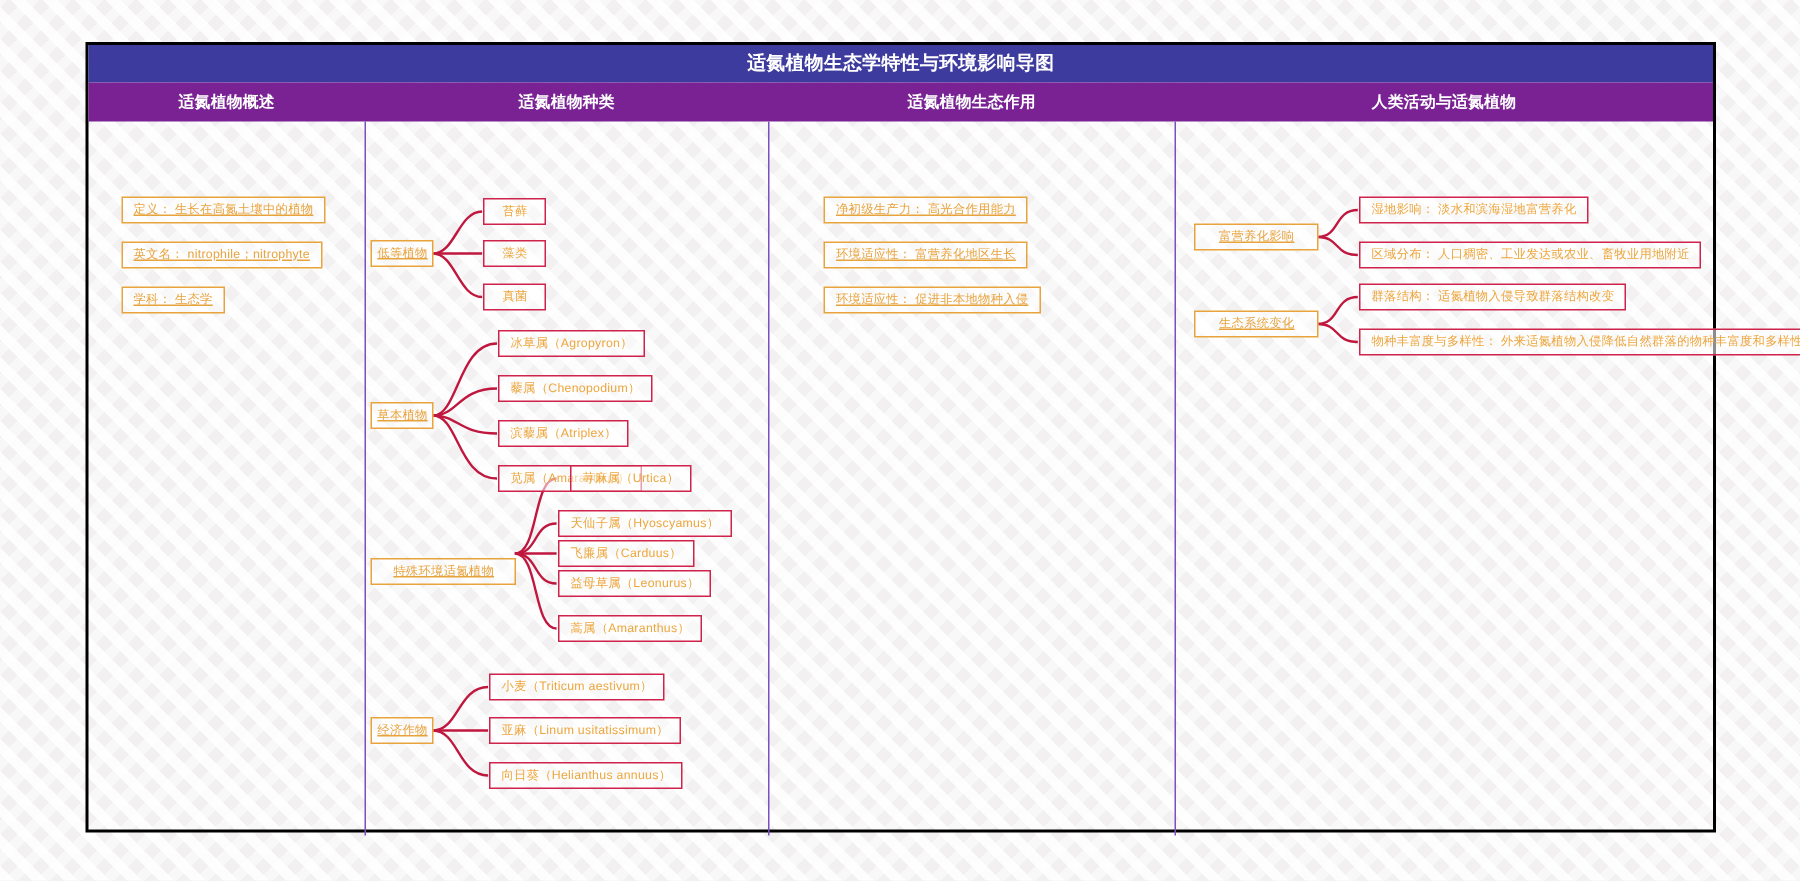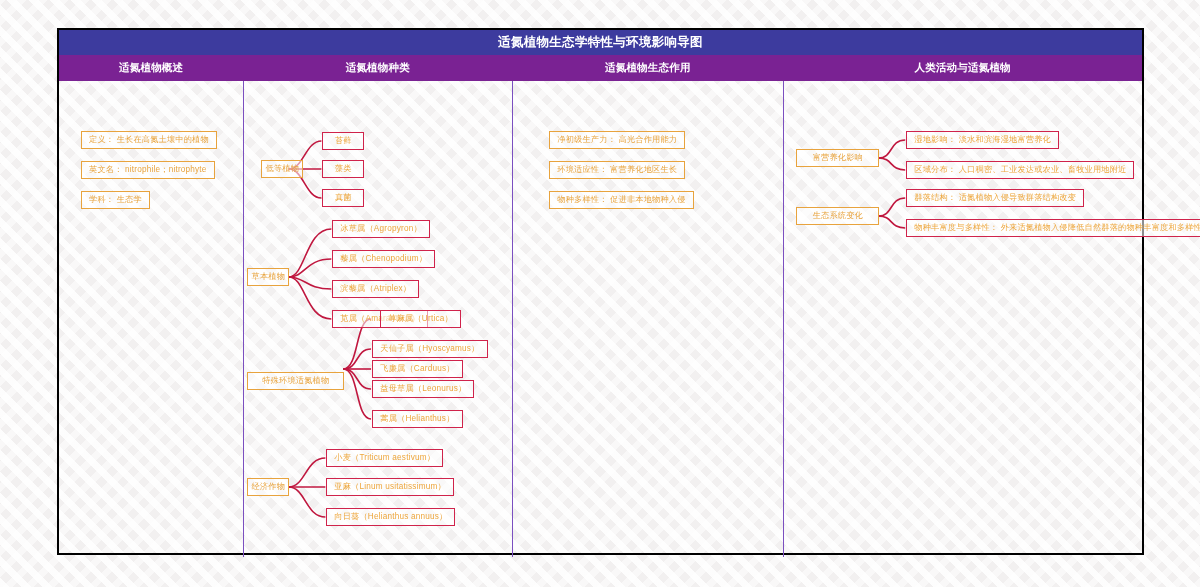--- a/index.html
+++ b/index.html
@@ -95,20 +95,21 @@
     line-height: 1;
     padding: 0 7px;
     height: 18px;
     background: rgba(255,255,255,0.55);
     letter-spacing: 0.2px;
   }
   
   .node.orange {
     border: 1.4px solid #e8a33d;
     color: #e8a33d;
+    text-decoration: underline;
   }
   
   .node.crimson {
     border: 1.4px solid #d0234b;
     color: #eda63c;
   }
 
   
   .connectors {
     position: absolute;
@@ -159,48 +160,48 @@
           <path d="M100,288 L128,288"></path>
           <path d="M100,288 C116,288 112,308 128,308"></path>
           <path d="M100,288 C116,288 112,338 128,338"></path>
 
           <path d="M45,406 C62,406 62,377 82,377"></path>
           <path d="M45,406 L82,406"></path>
           <path d="M45,406 C62,406 62,436 82,436"></path>
         </g>
       </svg>
 
-      <div class="node orange" style="left:3px; top:79px; width:42px; justify-content:center; padding:0 3px;margin-left:14px;">低等植物</div>
+      <div class="node orange" style="left:3px; top:79px; width:42px; justify-content:center; padding:0 3px;">低等植物</div>
       <div class="node crimson" style="left:78px; top:51px;  width:42px; justify-content:center;">苔藓</div>
       <div class="node crimson" style="left:78px; top:79px;  width:42px; justify-content:center;">藻类</div>
       <div class="node crimson" style="left:78px; top:108px; width:42px; justify-content:center;">真菌</div>
 
       <div class="node orange" style="left:3px; top:187px; width:42px; justify-content:center; padding:0 3px;">草本植物</div>
       <div class="node crimson" style="left:88px; top:139px;">冰草属（Agropyron）</div>
       <div class="node crimson" style="left:88px; top:169px;">藜属（Chenopodium）</div>
       <div class="node crimson" style="left:88px; top:199px;">滨藜属（Atriplex）</div>
       <div class="node crimson" style="left:88px; top:229px;">苋属（Amaranthus）</div>
 
       <div class="node orange" style="left:3px; top:279px; width:97px; justify-content:center; padding:0 3px;margin-top:12px;">特殊环境适氮植物</div>
       <div class="node crimson" style="left:136px; top:229px;">荨麻属（Urtica）</div>
       <div class="node crimson" style="left:128px; top:259px;">天仙子属（Hyoscyamus）</div>
       <div class="node crimson" style="left:128px; top:279px;">飞廉属（Carduus）</div>
       <div class="node crimson" style="left:128px; top:299px;">益母草属（Leonurus）</div>
-      <div class="node crimson" style="left:128px; top:329px;">蒿属（Helianthus）</div>
+      <div class="node crimson" style="left:128px; top:329px;">蒿属（Amaranthus）</div>
 
       <div class="node orange" style="left:3px; top:397px; width:42px; justify-content:center; padding:0 3px;">经济作物</div>
       <div class="node crimson" style="left:82px; top:368px;">小麦（Triticum aestivum）</div>
       <div class="node crimson" style="left:82px; top:397px;">亚麻（Linum usitatissimum）</div>
       <div class="node crimson" style="left:82px; top:427px;">向日葵（Helianthus annuus）</div>
     </div>
 
     <div class="col-body" style="width:272px">
       <div class="node orange" style="left:36px; top:50px;">净初级生产力： 高光合作用能力</div>
       <div class="node orange" style="left:36px; top:80px;">环境适应性： 富营养化地区生长</div>
-      <div class="node orange" style="left:36px; top:110px;">物种多样性： 促进非本地物种入侵</div>
+      <div class="node orange" style="left:36px; top:110px;">环境适应性： 促进非本地物种入侵</div>
     </div>
 
     <div class="col-body" style="width:360px">
       <svg class="connectors" viewBox="0 0 360 476" preserveAspectRatio="none">
         <g fill="none" stroke="#c0173f" stroke-width="1.6">
 
           <path d="M95,77 C110,77 106,59 122,59"></path>
           <path d="M95,77 C110,77 106,89 122,89"></path>
 
           <path d="M95,135 C110,135 106,117 122,117"></path>

